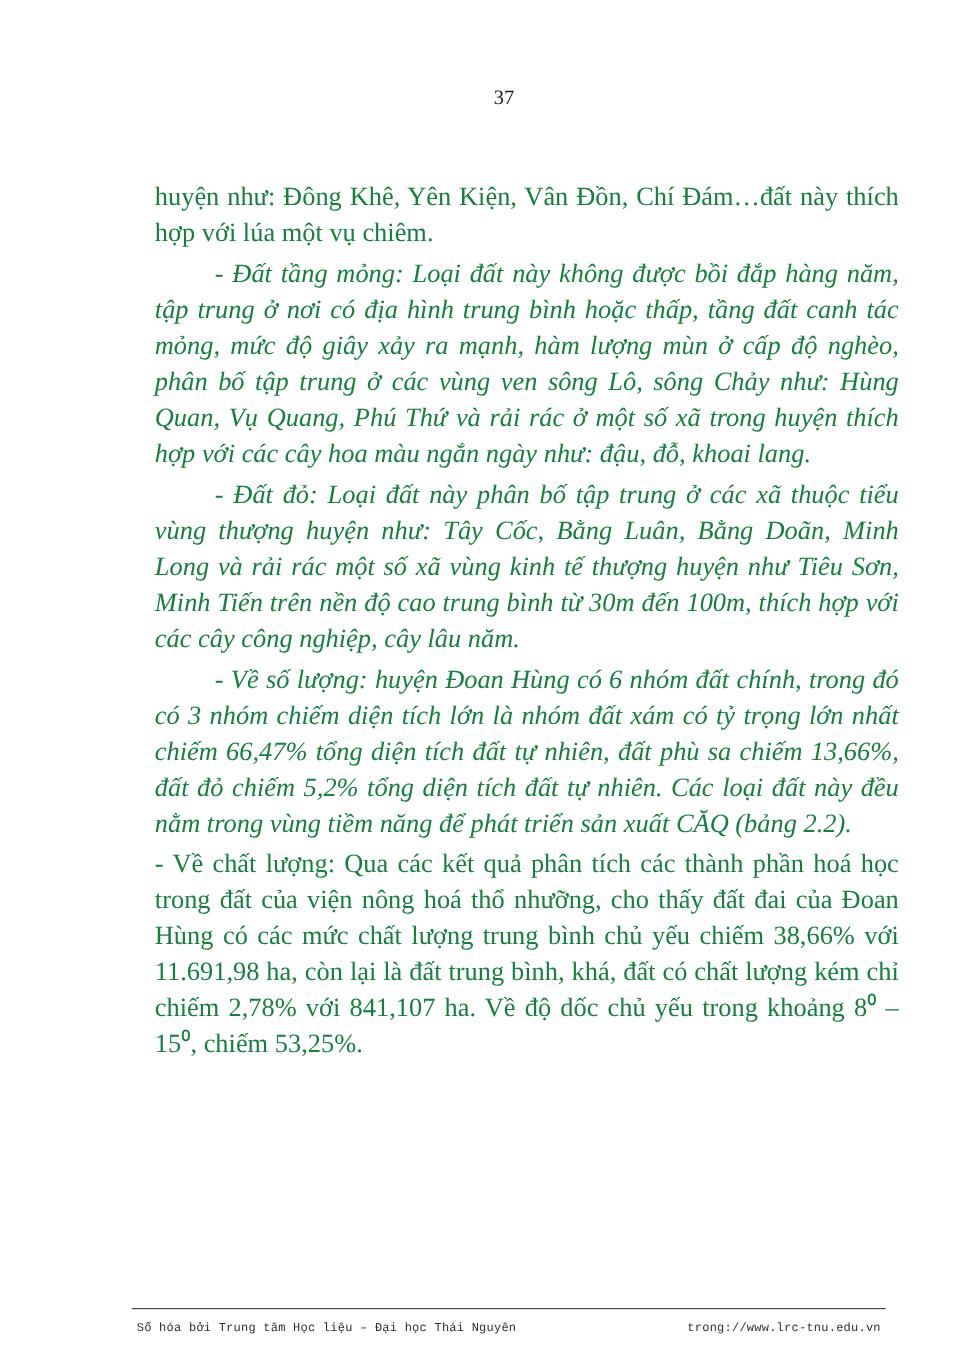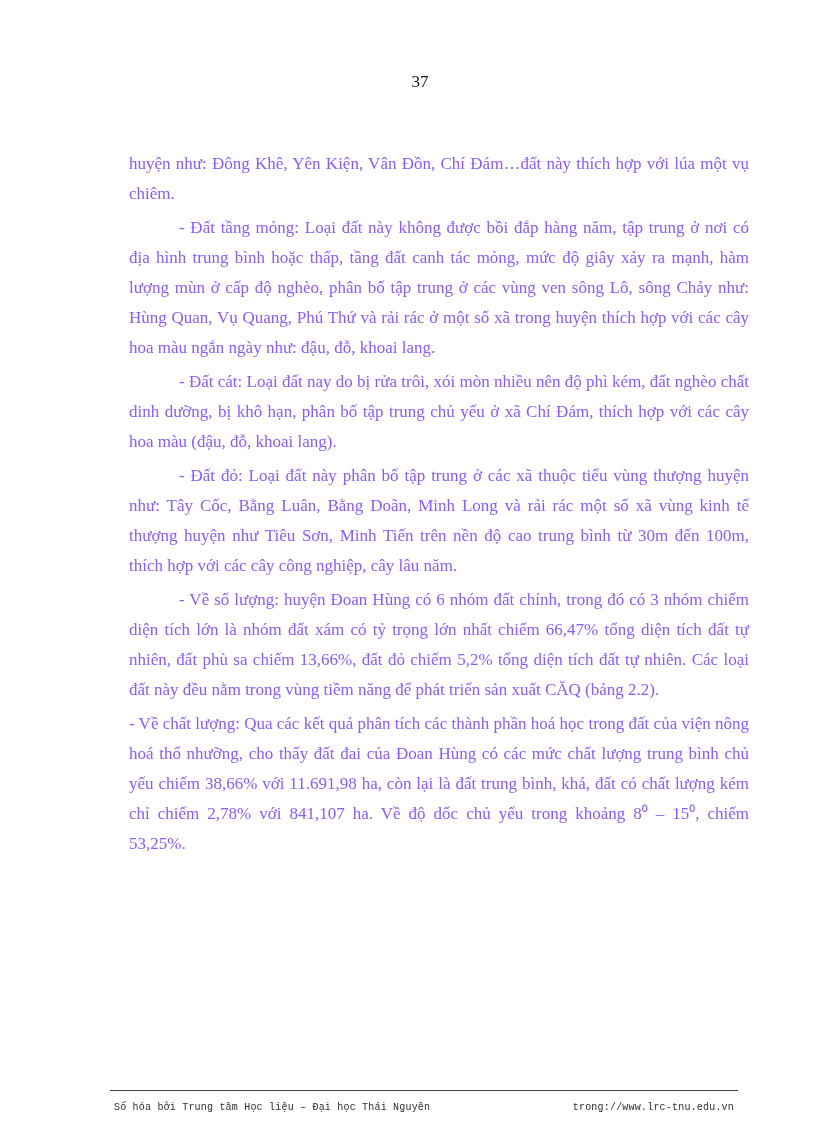--- a/index.html
+++ b/index.html
@@ -24,27 +24,27 @@
     width: 100%;
     text-align: center;
     font-size: 17px;
     color: #1a1a1a;
   }
   .body-text {
     position: absolute;
     top: 133px;
     left: 113px;
     width: 628px;
-    font-size: 17px;
+    font-size: 22px;
     line-height: 30px;
     text-align: justify;
-    color: #8b5cf6;
+    color: #15803d;
   }
   .para { text-align: justify; }
-  .para.indent { text-indent: 50px; }
+  .para.indent { text-indent: 50px; font-style: italic; }
   .para.no-indent { text-indent: 0; }
   .footer {
     position: absolute;
     top: 1078px;
     left: 98px;
     width: 628px;
     border-top: 1px solid #4a4a4a;
     padding-top: 7px;
     display: flex;
     justify-content: space-between;
@@ -62,21 +62,20 @@
 </head>
 <body>
 
 <div class="page">
 
   <div class="page-number">37</div>
 
   <div class="body-text">
     <p class="para no-indent">huyện như: Đông Khê, Yên Kiện, Vân Đồn, Chí Đám…đất này thích hợp với lúa một vụ chiêm.</p>
     <p class="para indent">- Đất tầng mỏng: Loại đất này không được bồi đắp hàng năm, tập trung ở nơi có địa hình trung bình hoặc thấp, tầng đất canh tác mỏng, mức độ giây xảy ra mạnh, hàm lượng mùn ở cấp độ nghèo, phân bố tập trung ở các vùng ven sông Lô, sông Chảy như: Hùng Quan, Vụ Quang, Phú Thứ và rải rác ở một số xã trong huyện thích hợp với các cây hoa màu ngắn ngày như: đậu, đỗ, khoai lang.</p>
-    <p class="para indent">- Đất cát: Loại đất nay do bị rửa trôi, xói mòn nhiều nên độ phì kém, đất nghèo chất dinh dưỡng, bị khô hạn, phân bố tập trung chủ yếu ở xã Chí Đám, thích hợp với các cây hoa màu (đậu, đỗ, khoai lang).</p>
     <p class="para indent">- Đất đỏ: Loại đất này phân bố tập trung ở các xã thuộc tiểu vùng thượng huyện như: Tây Cốc, Bằng Luân, Bằng Doãn, Minh Long và rải rác một số xã vùng kinh tế thượng huyện như Tiêu Sơn, Minh Tiến trên nền độ cao trung bình từ 30m đến 100m, thích hợp với các cây công nghiệp, cây lâu năm.</p>
     <p class="para indent">- Về số lượng: huyện Đoan Hùng có 6 nhóm đất chính, trong đó có 3 nhóm chiếm diện tích lớn là nhóm đất xám có tỷ trọng lớn nhất chiếm 66,47% tổng diện tích đất tự nhiên, đất phù sa chiếm 13,66%, đất đỏ chiếm 5,2% tổng diện tích đất tự nhiên. Các loại đất này đều nằm trong vùng tiềm năng để phát triển sản xuất CĂQ (bảng 2.2).</p>
     <p class="para no-indent">- Về chất lượng: Qua các kết quả phân tích các thành phần hoá học trong đất của viện nông hoá thổ nhưỡng, cho thấy đất đai của Đoan Hùng có các mức chất lượng trung bình chủ yếu chiếm 38,66% với 11.691,98 ha, còn lại là đất trung bình, khá, đất có chất lượng kém chỉ chiếm 2,78% với 841,107 ha. Về độ dốc chủ yếu trong khoảng 8⁰ – 15⁰, chiếm 53,25%.</p>
   </div>
 
   <div class="footer">
     <span>Số hóa bởi Trung tâm Học liệu – Đại học Thái Nguyên</span>
     <a href="#">trong://www.lrc-tnu.edu.vn</a>
   </div>
 

